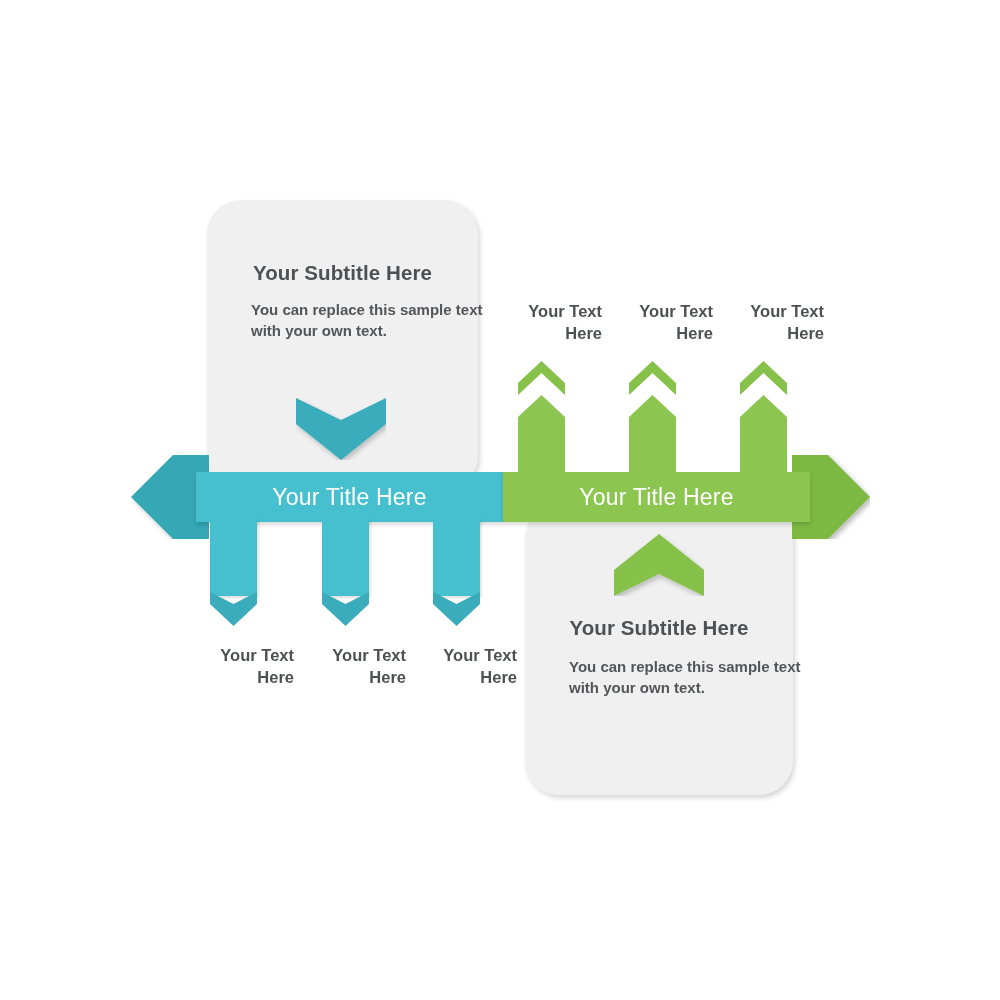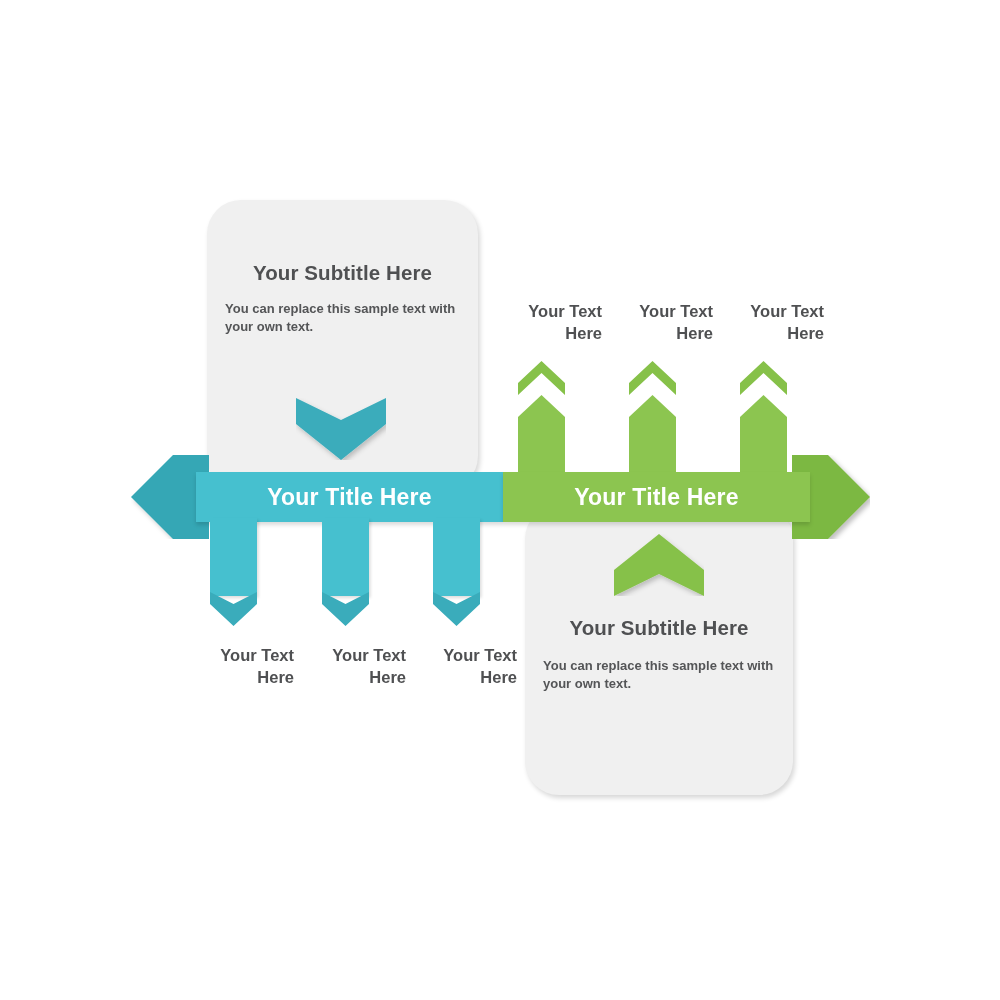--- a/index.html
+++ b/index.html
@@ -35,41 +35,42 @@
     position: absolute;
     left: 0; right: 0;
     text-align: center;
     font-size: 20.5px;
     font-weight: bold;
     color: #4f5052;
     letter-spacing: 0.1px;
   }
   .card-body {
     position: absolute;
-    font-size: 13px;
+    font-size: 15px;
     font-weight: bold;
     color: #545557;
     line-height: 1.38;
+    margin-left: 26px;
   }
   #card-left .card-subtitle  { top: 61px; }
   #card-left .card-body      { top: 100px; left: 18px; width: 238px; }
   #card-right .card-subtitle { top: 111px; }
   #card-right .card-body     { top: 152px; left: 18px; width: 238px; }
 
   
   .banner {
     position: absolute;
     top: 472px;
     height: 50px;
     display: flex;
     align-items: center;
     justify-content: center;
     color: #ffffff;
     font-size: 23px;
-    font-weight: bold;
+    font-weight: normal;
     letter-spacing: 0.2px;
     box-shadow: 0 3px 4px rgba(0,0,0,0.14);
   }
   #banner-left  { left: 196px; width: 307px; background: #46c0cf; }
   #banner-right { left: 503px; width: 307px; background: #8cc550; }
 
   
   .end-arrow { position: absolute; }
   #arrow-left  { left: 131px; top: 455px; width: 78px; height: 84px; }
   #arrow-right { left: 792px; top: 455px; width: 78px; height: 84px; }

